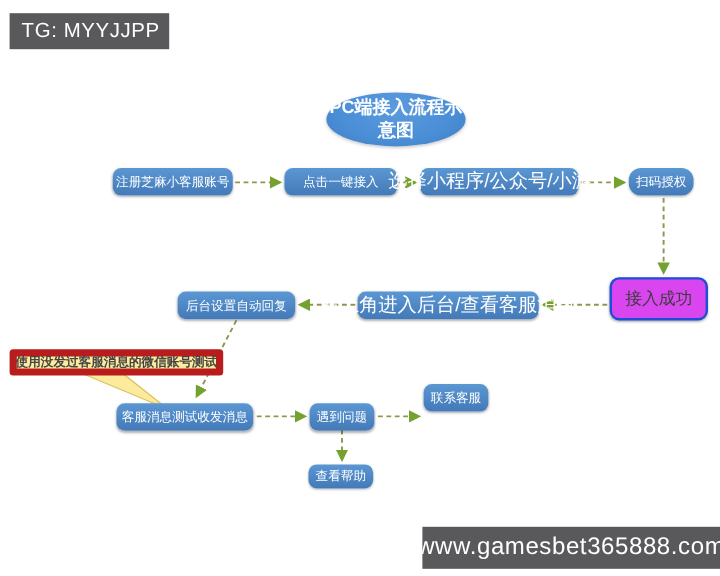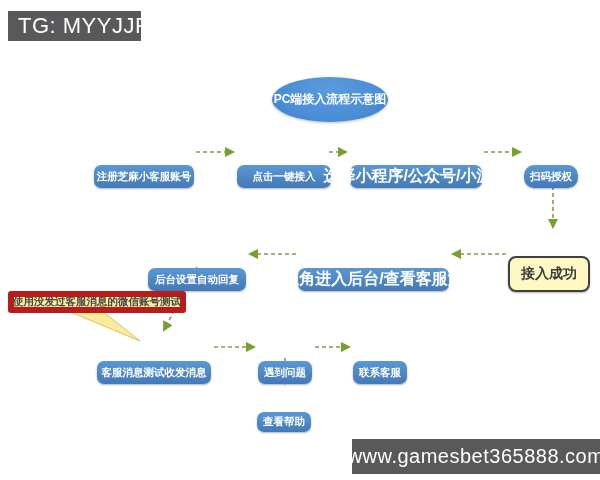--- a/index.html
+++ b/index.html
@@ -5,41 +5,40 @@
   html,body{margin:0;padding:0;background:#ffffff;}
   #stage{
     position:relative;width:600px;height:480px;background:#ffffff;overflow:hidden;
     font-family:"Liberation Sans", sans-serif;
   }
   .bar{
     position:absolute;background:#59595b;color:#ffffff;
     display:flex;align-items:center;justify-content:center;
     letter-spacing:0.5px;white-space:nowrap;
   }
-  .bar.top{left:8px;top:11px;width:133px;height:30px;font-size:22px;justify-content:flex-start;padding-left:10px;box-sizing:border-box;}
+  .bar.top{left:8px;top:11px;width:133px;height:30px;font-size:17px;justify-content:flex-start;padding-left:10px;box-sizing:border-box;}
   .bar.bottom{left:352px;top:439px;width:248px;height:35px;font-size:20px;}
   .ellipse{
     position:absolute;left:272px;top:77px;width:116px;height:45px;border-radius:50%;
     background:radial-gradient(ellipse at 50% 30%, #5b9ade 0%, #4a8ed6 60%, #3f7ec4 100%);
-    color:#ffffff;font-weight:bold;font-size:12px;line-height:1.25;
+    color:#ffffff;font-weight:bold;font-size:15px;line-height:1.25;
     display:flex;flex-direction:column;align-items:center;justify-content:center;
     text-align:center;box-shadow:0 1px 3px rgba(0,0,0,0.25);
   }
   .node{
     position:absolute;height:23px;border-radius:7px;
     background:linear-gradient(#5b97d3,#4379b8);
-    color:#ffffff;font-weight:bold;font-size:10.5px;
+    color:#ffffff;font-weight:normal;font-size:10.5px;
     display:flex;align-items:center;justify-content:center;
     white-space:nowrap;box-shadow:0 1px 2px rgba(0,0,0,0.3);
     box-sizing:border-box;
-    margin-top:25px;
   }
   .node.small-font{font-size:16px;}
   .node.success{
-    background:#fef9c3;border:2px solid #404040;border-radius:8px;
+    background:#d946ef;border:2px solid #1d4ed8;border-radius:8px;
     color:#3c3c3c;font-size:14px;height:36px;
   }
   .note{
     position:absolute;left:8px;top:291px;width:178px;height:22px;
     background:#fdeb9d;border:6px solid #b91c1c;border-radius:3px;
     color:#454545;font-weight:bold;font-size:10.5px;
     display:flex;align-items:center;justify-content:center;white-space:nowrap;
     box-sizing:border-box;z-index:3;
   }
   svg.connectors{position:absolute;left:0;top:0;z-index:1;}
@@ -109,21 +108,21 @@
   <div class="note">
     <span>使用没发过客服消息的微信账号测试</span>
   </div>
 
   <div class="node" style="left:97px;top:336px;width:114px;justify-content:center;">
     <span>客服消息测试收发消息</span>
   </div>
   <div class="node" style="left:258px;top:336px;width:54px;">
     <span>遇到问题</span>
   </div>
-  <div class="node" style="left:353px;top:336px;width:54px;">
+  <div class="node" style="left:353px;top:320px;width:54px;">
     <span>联系客服</span>
   </div>
 
   <div class="node" style="left:257px;top:387px;width:54px;height:20px;">
     <span>查看帮助</span>
   </div>
 
 </div>
 
 </body></html>

